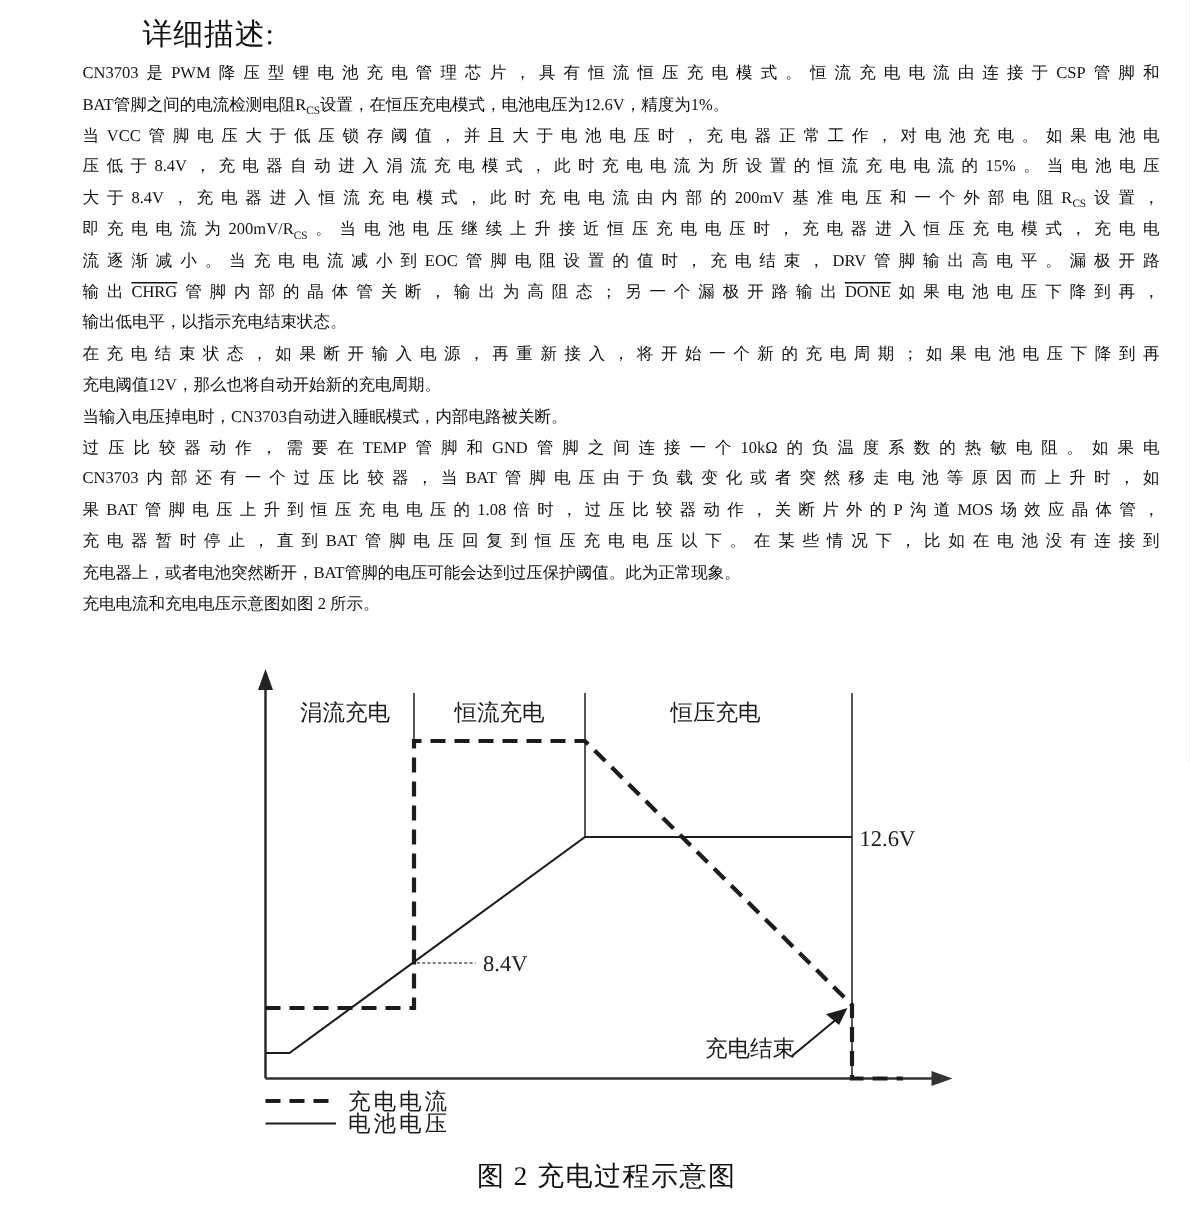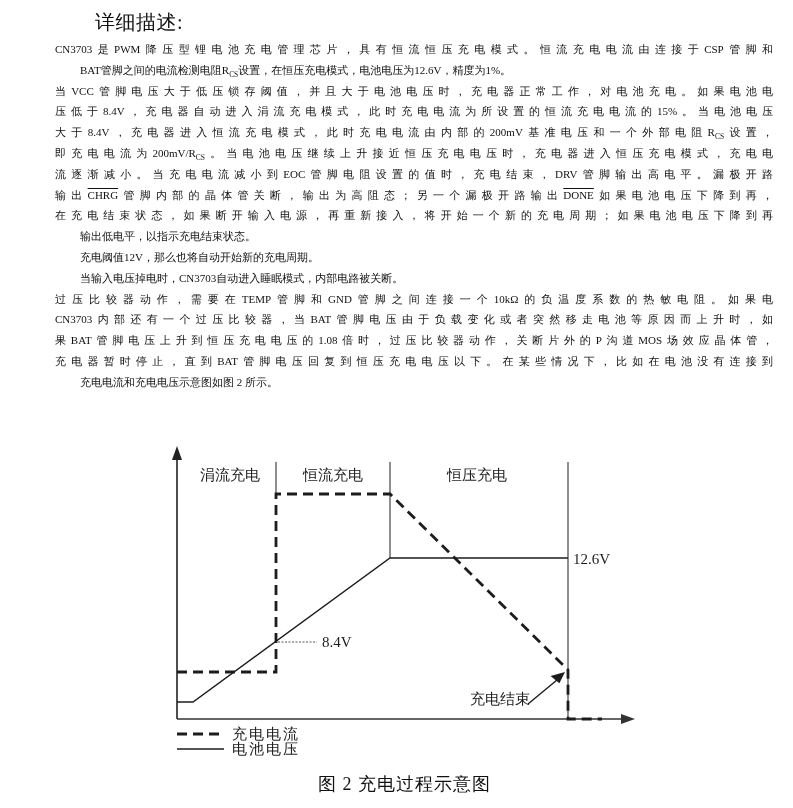--- a/index.html
+++ b/index.html
@@ -17,21 +17,21 @@
   }
   .body-text{
     position:absolute;left:55px;top:39px;width:718px;
     font-size:11px;line-height:20.8px;
   }
   .body-text .line{
     text-align:justify;text-align-last:justify;
     white-space:normal;
   }
   .body-text .line.end{
-    text-align:left;text-align-last:left;margin-left:25px;
+    text-align:left;text-align-last:left;
   }
   .body-text sub{
     font-size:0.68em;line-height:0;
   }
   .body-text .ovl{
     text-decoration:overline;
   }
   .figure-svg{
     position:absolute;left:0;top:0;width:793px;height:808px;
   }
@@ -56,28 +56,29 @@
 
   <div class="body-text">
       <div class="line"><span>CN3703是PWM降压型锂电池充电管理芯片，具有恒流恒压充电模式。恒流充电电流由连接于CSP管脚和</span></div>
       <div class="line end"><span>BAT管脚之间的电流检测电阻R</span><sub>CS</sub><span>设置，在恒压充电模式，电池电压为12.6V，精度为1%。</span></div>
       <div class="line"><span>当VCC管脚电压大于低压锁存阈值，并且大于电池电压时，充电器正常工作，对电池充电。如果电池电</span></div>
       <div class="line"><span>压低于8.4V，充电器自动进入涓流充电模式，此时充电电流为所设置的恒流充电电流的15%。当电池电压</span></div>
       <div class="line"><span>大于8.4V，充电器进入恒流充电模式，此时充电电流由内部的200mV基准电压和一个外部电阻R</span><sub>CS</sub><span>设置，</span></div>
       <div class="line"><span>即充电电流为200mV/R</span><sub>CS</sub><span>。当电池电压继续上升接近恒压充电电压时，充电器进入恒压充电模式，充电电</span></div>
       <div class="line"><span>流逐渐减小。当充电电流减小到EOC管脚电阻设置的值时，充电结束，DRV管脚输出高电平。漏极开路</span></div>
       <div class="line"><span>输出</span><span class="ovl">CHRG</span><span>管脚内部的晶体管关断，输出为高阻态；另一个漏极开路输出</span><span class="ovl">DONE</span><span>如果电池电压下降到再，</span></div>
+      <div class="line end"><span>输出低电平，以指示充电结束状态。</span></div>
       <div class="line"><span>在充电结束状态，如果断开输入电源，再重新接入，将开始一个新的充电周期；如果电池电压下降到再</span></div>
-      <div class="line end"><span>输出低电平，以指示充电结束状态。</span></div>
       <div class="line end"><span>充电阈值12V，那么也将自动开始新的充电周期。</span></div>
       <div class="line end"><span>当输入电压掉电时，CN3703自动进入睡眠模式，内部电路被关断。</span></div>
       <div class="line"><span>过压比较器动作，需要在TEMP管脚和GND管脚之间连接一个10kΩ的负温度系数的热敏电阻。如果电</span></div>
       <div class="line"><span>CN3703内部还有一个过压比较器，当BAT管脚电压由于负载变化或者突然移走电池等原因而上升时，如</span></div>
       <div class="line"><span>果BAT管脚电压上升到恒压充电电压的1.08倍时，过压比较器动作，关断片外的P沟道MOS场效应晶体管，</span></div>
       <div class="line"><span>充电器暂时停止，直到BAT管脚电压回复到恒压充电电压以下。在某些情况下，比如在电池没有连接到</span></div>
+      <div class="line end"><span>充电器上，或者电池突然断开，BAT管脚的电压可能会达到过压保护阈值。此为正常现象。</span></div>
       <div class="line end"><span>充电电流和充电电压示意图如图 2 所示。</span></div>
     </div>
 
   <svg class="figure-svg" width="793" height="808" viewBox="0 0 793 808" xmlns="http://www.w3.org/2000/svg">
 
     <g>
       <line x1="177" y1="719" x2="177" y2="457" stroke="#222" stroke-width="1.6"></line>
       <polygon points="177,446 172,460 182,460" fill="#222"></polygon>
     </g>
 

